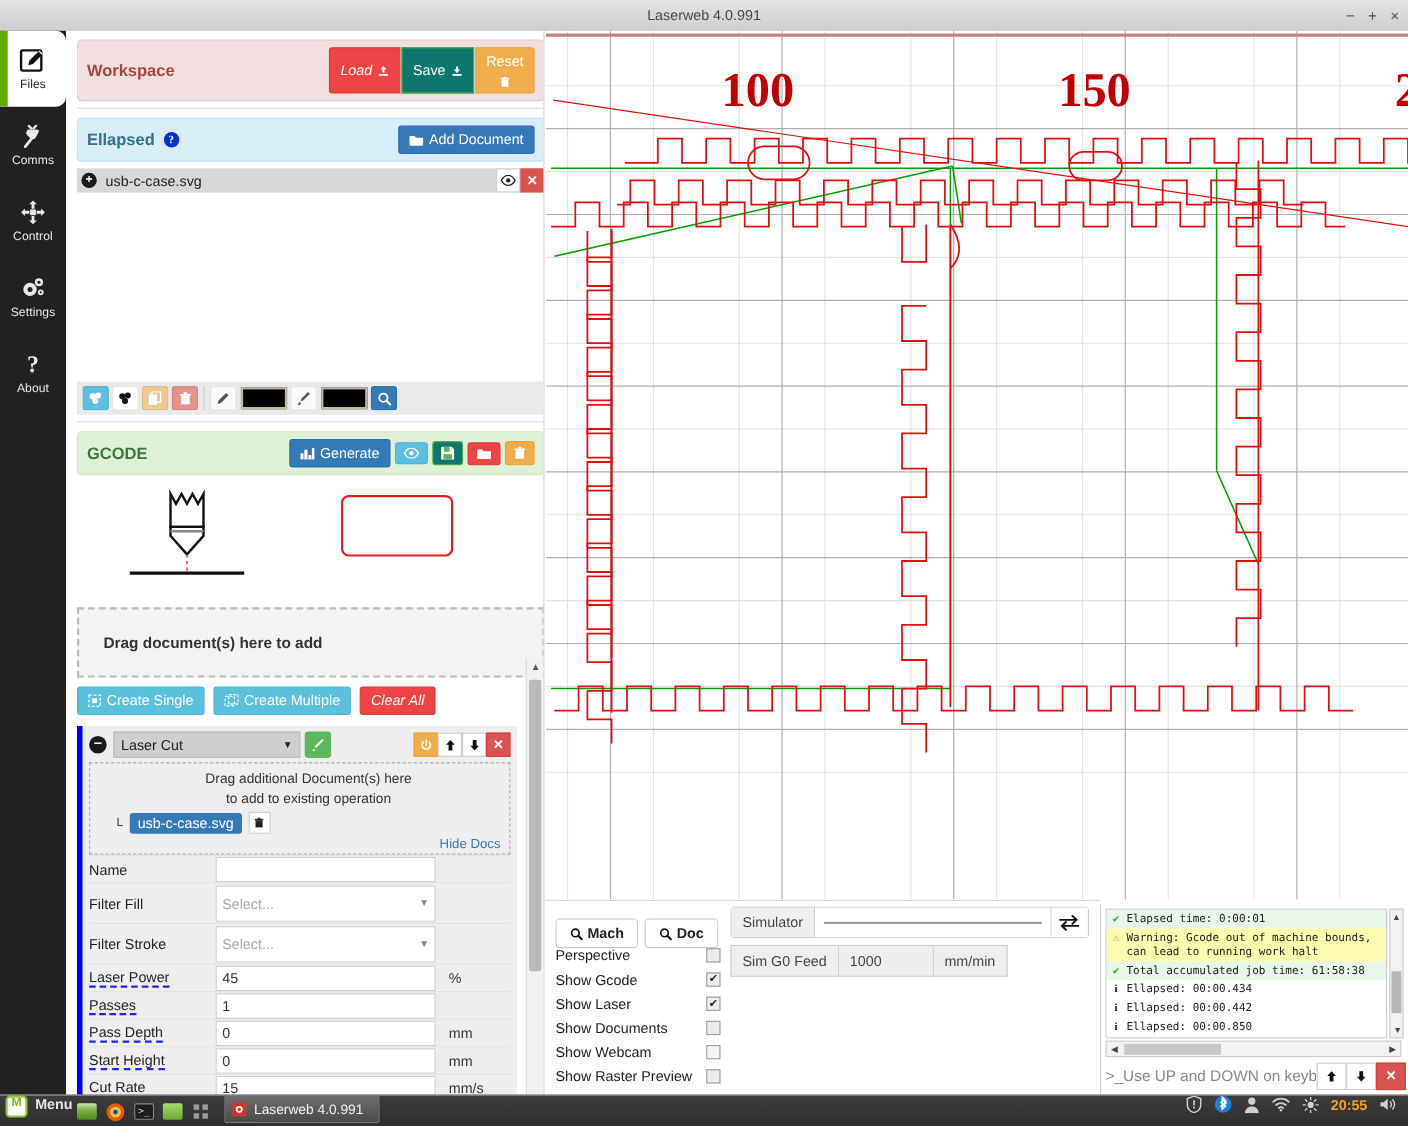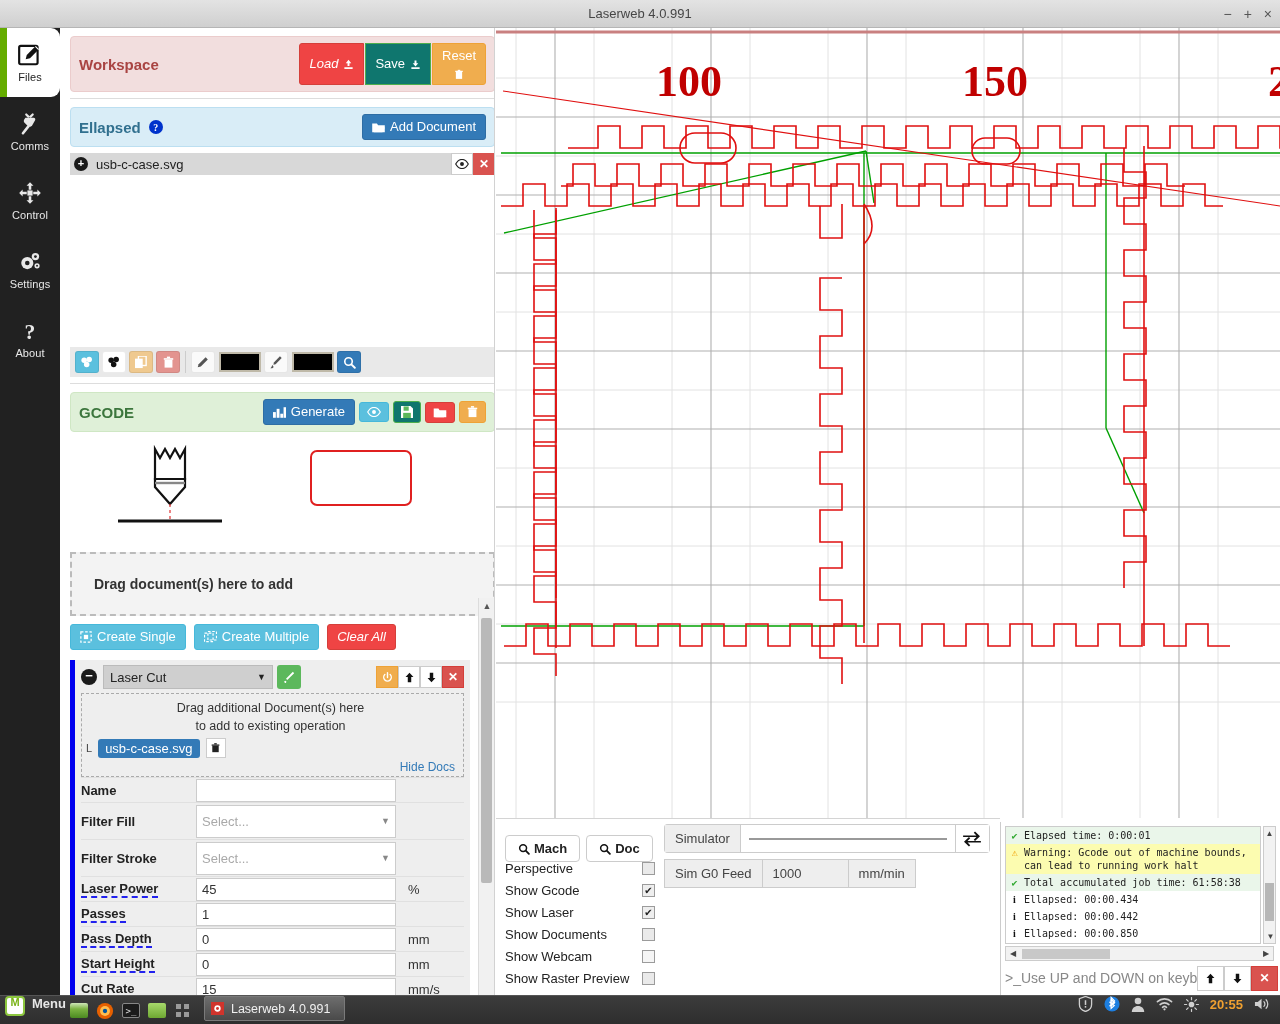--- a/index.html
+++ b/index.html
@@ -171,37 +171,37 @@
   .op-head-right { margin-left: auto; display: flex; }
   .ohb {
     width: 22px; height: 22px; display: inline-flex; align-items: center;
     justify-content: center; font-size: 12px; border: 1px solid #ccc;
   }
   .ohb-power { background: #f0ad4e; color: #fff; border-color: #eea236; }
   .ohb-white { background: #fff; color: #111; }
   .ohb-x { background: #d9534f; color: #fff; font-weight: bold; border-color: #d43f3a; }
 
   .op-dropzone {
-    margin-top: 4px; border: 1px dashed #aaa; padding: 5px 8px 2px 4px;
+    margin-top: 4px; border: 1px dashed #aaa; padding: 5px 8px 2px 24px;
     font-size: 12.5px; color: #333; text-align: center;
   }
   .op-dz-line { line-height: 18px; }
   .op-doc-row { display: flex; align-items: center; gap: 6px; margin-top: 3px; }
   .op-doc-l { font-size: 11px; color: #444; }
   .op-doc-tag {
     background: #337ab7; color: #fff; padding: 2px 7px; border-radius: 3px; font-size: 13px;
   }
   .op-doc-del {
     width: 20px; height: 20px; background: #fff; border: 1px solid #ccc;
     display: inline-flex; align-items: center; justify-content: center; font-size: 11px; color:#222;
   }
   .hide-docs { text-align: right; color: #337ab7; font-size: 12px; margin-top: 2px; }
 
   .frow { display: flex; align-items: center; height: 25px; border-top: 1px solid #e0e0e0; }
-  .flabel { width: 105px; font-weight: bold; font-size: 13px; color: #222; }
+  .flabel { width: 105px; font-weight: normal; font-size: 13px; color: #222; }
   .flabel.dashed { border-bottom: 2px dashed #2222ee; display: inline-block; width: auto; }
   .flabel-wrap { width: 115px; }
   .finput {
     width: 200px; height: 23px; border: 1px solid #ccc; background: #fff;
     font-size: 13px; padding: 0 5px; line-height: 21px; color: #333;
   }
   .fselect {
     width: 200px; height: 33px; border: 1px solid #ccc; background: #fff;
     font-size: 13px; padding: 0 5px; display: flex; align-items: center;
     justify-content: space-between; color: #a9a9a9;

